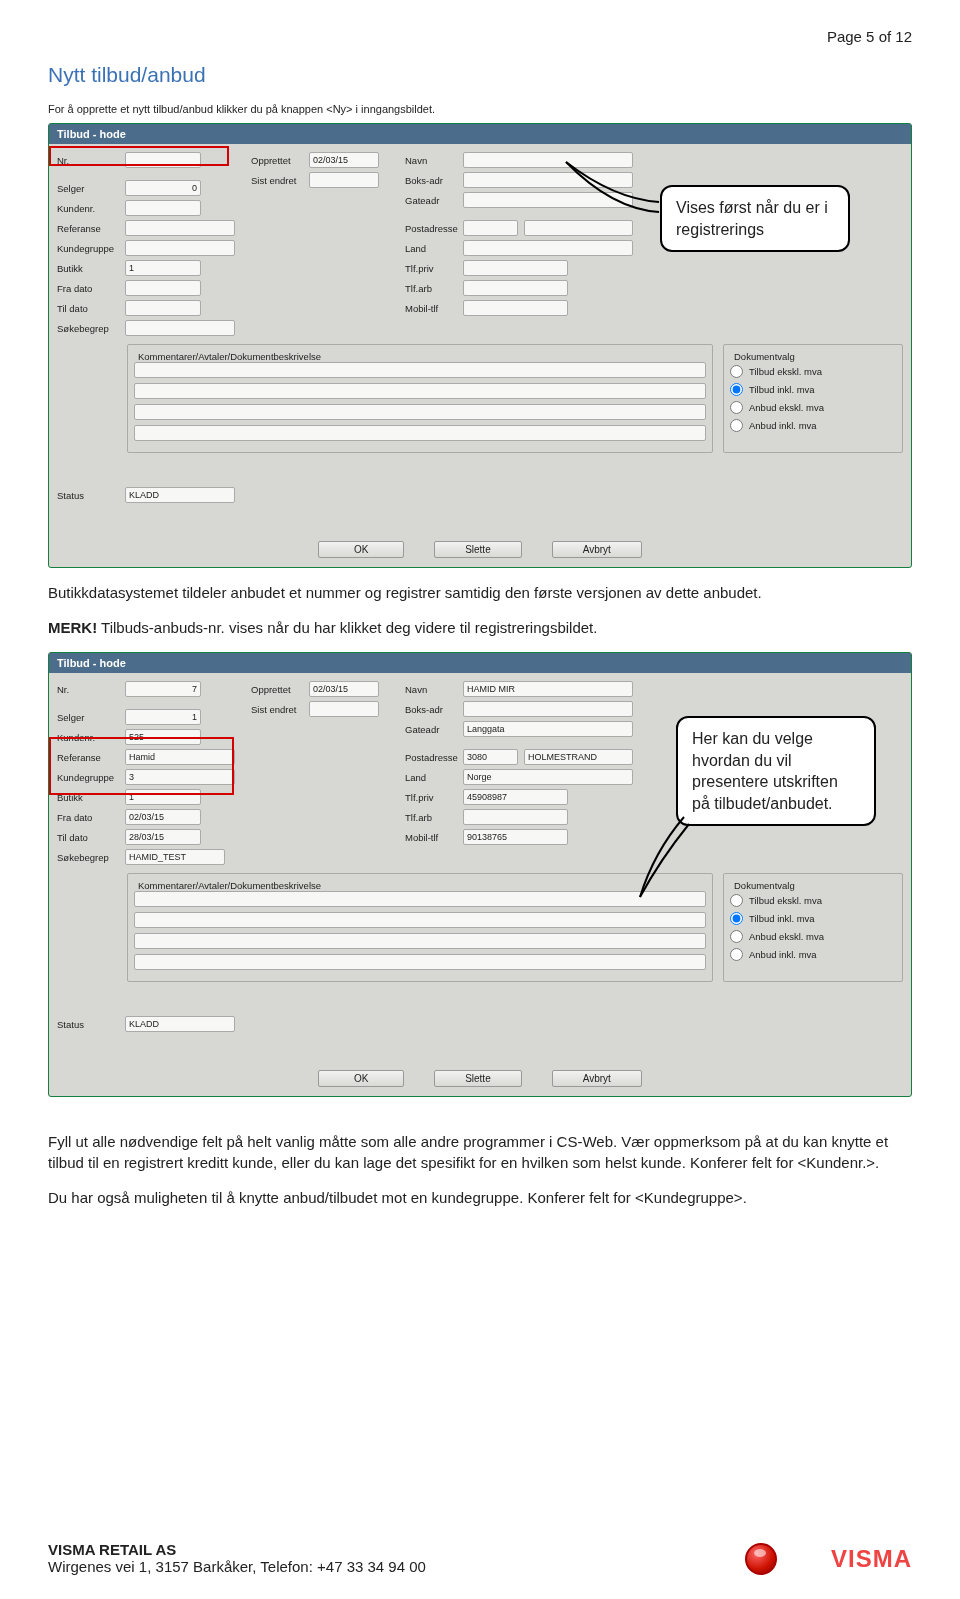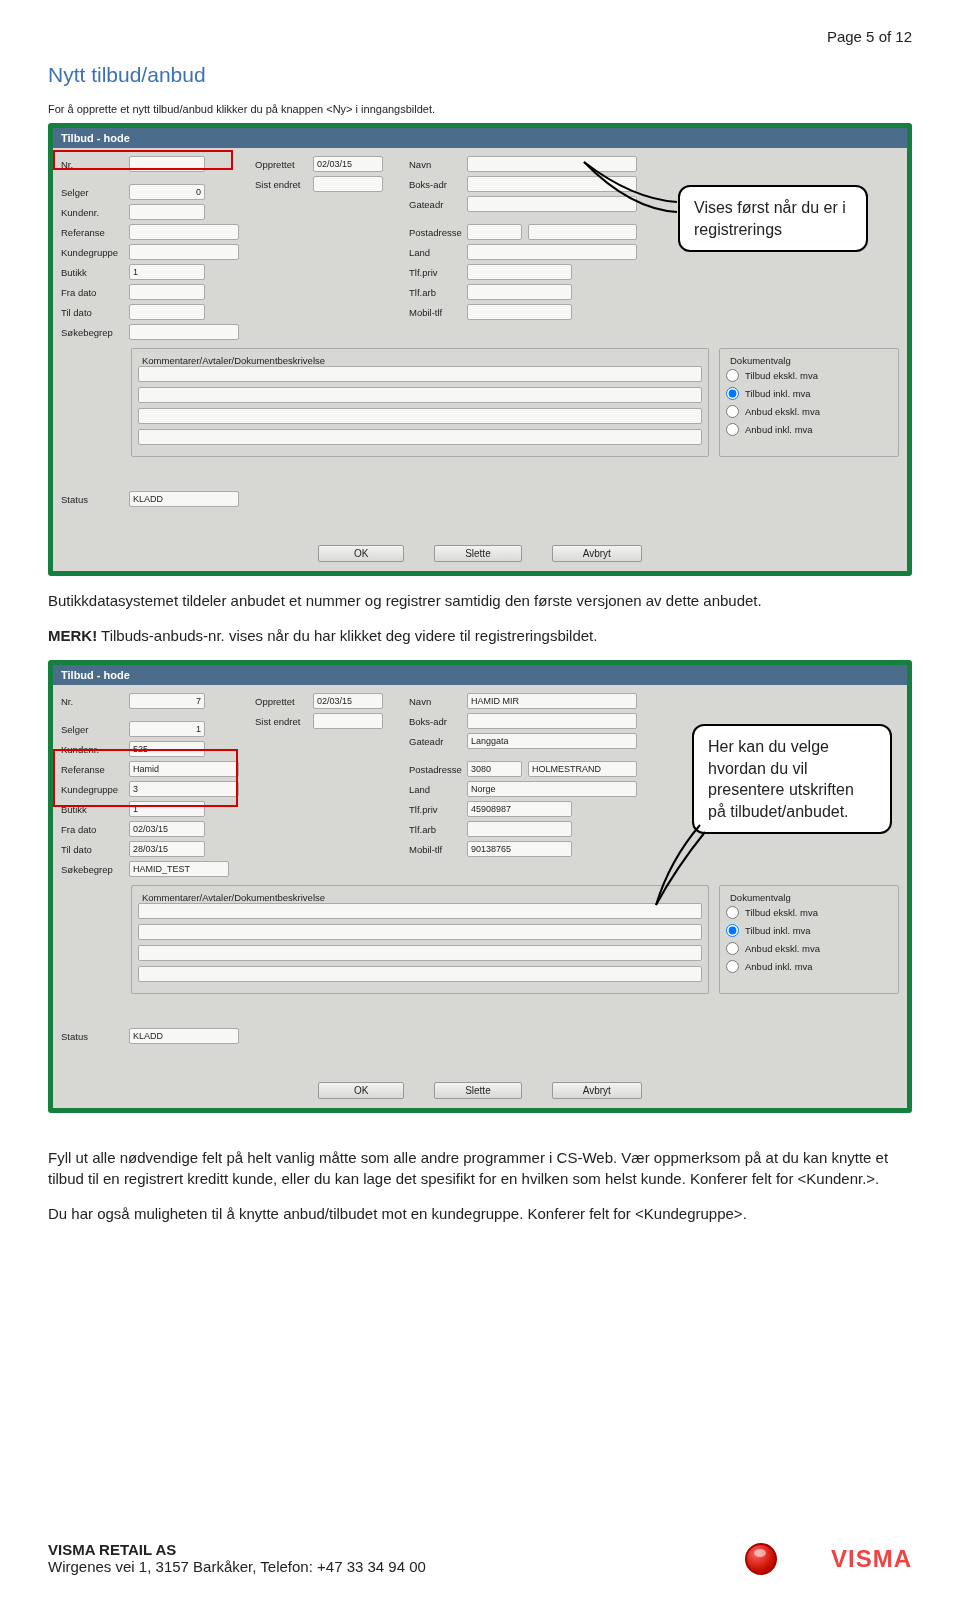--- a/index.html
+++ b/index.html
@@ -12,21 +12,21 @@
     min-height: 1599px;
     padding: 28px 48px 30px 48px;
     position: relative;
   }
   .page-num { text-align: right; font-size: 15px; margin-bottom: 18px; }
   .title { color: #3a72b5; font-size: 21px; margin-bottom: 2px; }
   .intro { font-size: 11px; margin-bottom: 8px; margin-top: 16px; }
 
   .panel {
     background: #d7d7d4;
-    border: 5px solid #15803d;
+    border: 1px solid #15803d;
     border-radius: 3px;
     font-size: 10px;
     padding-bottom: 2px;
     margin-bottom: 14px;
   }
   .panel-hdr {
     background: #4b6c8a;
     color: #fff;
     font-weight: bold;
     font-size: 11px;
@@ -249,21 +249,21 @@
     <div class="btns">
       <span class="btn">OK</span>
       <span class="btn">Slette</span>
       <span class="btn">Avbryt</span>
     </div>
 
     <div class="redbox" style="top:2px; left:0; width:180px; height:20px;"></div>
   </div>
 </div>
 
-<div class="callout" style="top:62px; right:44px;">
+<div class="callout" style="top:62px; right:62px;">
   <svg style="left:-98px; top:-30px;" width="100" height="70">
     <path d="M95,45 Q50,42 2,5" fill="none" stroke="#000" stroke-width="2"></path>
     <path d="M95,55 Q48,52 2,5" fill="none" stroke="#000" stroke-width="2"></path>
   </svg>
   <span>Vises først når du er i registrerings</span>
 </div>
 </div>
 
 <div class="body-text">Butikkdatasystemet tildeler anbudet et nummer og registrer samtidig den første versjonen av dette anbudet.</div>
 <div class="body-text"><span class="bold">MERK!</span><span> Tilbuds-anbuds-nr. vises når du har klikket deg videre til registreringsbildet.</span></div>
@@ -399,21 +399,21 @@
     <div class="btns">
       <span class="btn">OK</span>
       <span class="btn">Slette</span>
       <span class="btn">Avbryt</span>
     </div>
 
     <div class="redbox" style="top:64px; left:0; width:185px; height:58px;"></div>
   </div>
 </div>
 
-<div class="callout" style="top:64px; right:20px; width:200px;">
+<div class="callout" style="top:64px; right:36px; width:200px;">
   <svg style="left:-44px; bottom:-78px;" width="60" height="90">
     <path d="M50,5 Q20,40 6,85" fill="none" stroke="#000" stroke-width="2"></path>
     <path d="M55,12 Q26,48 6,85" fill="none" stroke="#000" stroke-width="2"></path>
   </svg>
   <span>Her kan du velge hvordan du vil presentere utskriften på tilbudet/anbudet.</span>
 </div>
 </div>
 
 <div style="height:20px;"></div>
 <div class="body-text">Fyll ut alle nødvendige felt på helt vanlig måtte som alle andre programmer i CS-Web. Vær oppmerksom på at du kan knytte et tilbud til en registrert kreditt kunde, eller du kan lage det spesifikt for en hvilken som helst kunde. Konferer felt for &lt;Kundenr.&gt;.</div>

